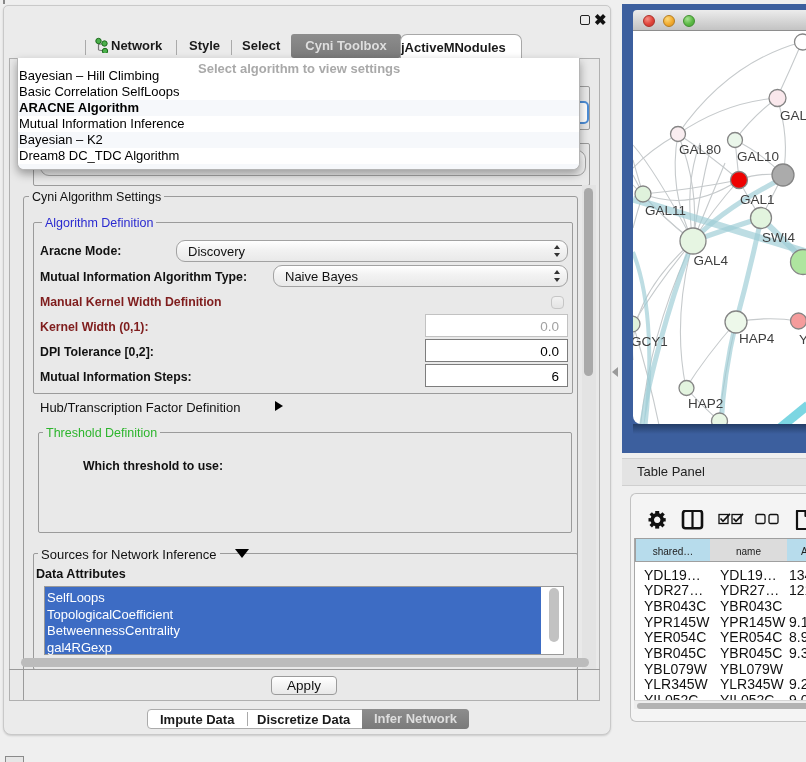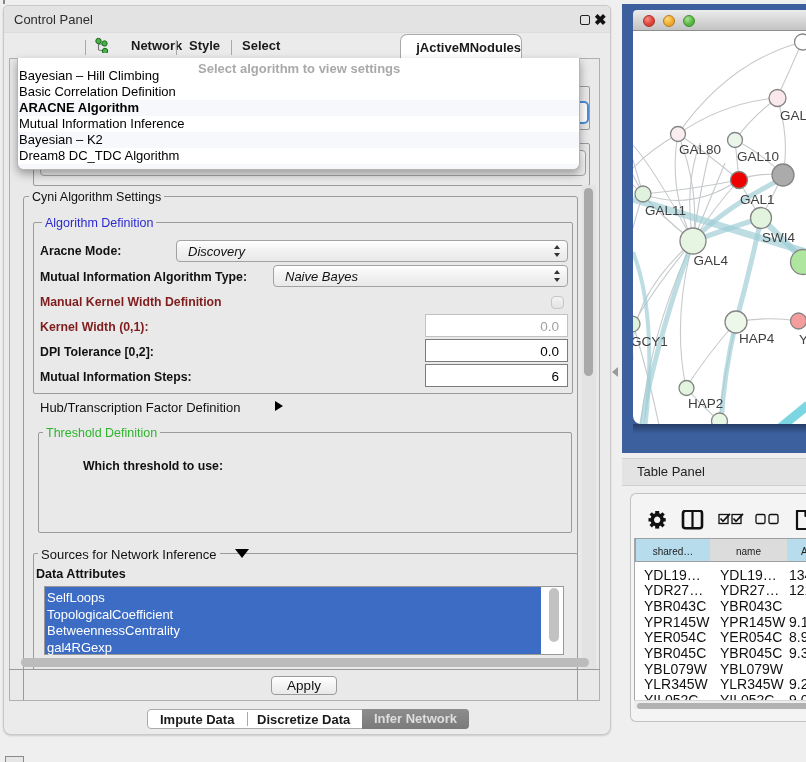--- a/index.html
+++ b/index.html
@@ -22,22 +22,22 @@
   #content { left:5px; top:52px; width:591px; height:643px; border:1px solid #b0b0b0; background:#e9e9e9; overflow:hidden; }
   
   #vsb-track { left:578px; top:179px; width:14px; height:484px; background:#e3e3e3; }
   #vsb-thumb { left:580px; top:182px; width:9px; height:188px; background:#a9a9a9; border-radius:4.5px; }
   #hsb-thumb { left:17px; top:652px; width:568px; height:9px; background:#bcbcbc; border-radius:4.5px; }
   
   .group { position:absolute; border:1px solid #9b9b9b; border-radius:2px; }
   .gtitle { position:absolute; top:-7px; background:#e9e9e9; padding:0 3px; font-size:12.5px; }
   .blab { position:absolute; font-size:12.3px; font-weight:bold; color:#111; }
   .glab { position:absolute; font-size:12.3px; font-weight:bold; color:#7f1d1d; }
-  .combo { position:absolute; height:22px; border:1px solid #a2a2a2; border-radius:4px;
-    background:linear-gradient(#ffffff,#f2f2f2 45%,#e9e9e9); font-size:13px; color:#111;font-style:italic; }
+  .combo { position:absolute; height:22px; border:1px solid #a2a2a2; border-radius:9px;
+    background:linear-gradient(#ffffff,#f2f2f2 45%,#e9e9e9); font-size:13px; color:#111; }
   .combo span.txt { position:absolute; left:11px; top:3px; }
   .spin { position:absolute; right:7px; top:4px; width:7px; height:13px; }
   .spin { width:6px; height:12px; }
   .spin:before { content:""; position:absolute; left:0; top:0; border-left:3px solid transparent;
     border-right:3px solid transparent; border-bottom:4.5px solid #333; }
   .spin:after { content:""; position:absolute; left:0; bottom:0; border-left:3px solid transparent;
     border-right:3px solid transparent; border-top:4.5px solid #333; }
   .tfield { position:absolute; height:23px; background:#fff; font-size:13.5px; text-align:right; }
   .tfield span { position:absolute; right:8px; top:4px; }
   
@@ -73,39 +73,37 @@
     font-size:10px; color:#222; text-align:center; line-height:25px; }
   .trow { position:absolute; width:100%; height:16px; font-size:14px; color:#111; }
   .c1 { position:absolute; left:9px; } .c2 { position:absolute; left:85px; } .c3 { position:absolute; left:154px; }
   #tbl-hsb { left:634px; top:700px; width:172px; height:9px; background:#ededed; border-top:1px solid #d5d5d5;}
   #tbl-hsb div { position:absolute; left:3px; top:1.5px; width:180px; height:6.5px; background:#b2b2b2; border-radius:3.5px;}
 </style>
 </head>
 <body>
 
 <div id="cpwin" class="abs">
-  <div id="cptitle" class="abs">
-      <span>Control Panel</span>
-    </div>
   <div id="wbtn-sq" class="abs"></div>
   <div id="wbtn-x" class="abs">✖</div>
   <div id="toptabs" class="abs">
     <div class="tsep" style="left:81px;"></div>
     <svg class="abs" style="left:90px;top:4px;" width="15" height="16" viewBox="0 0 15 16">
       <path d="M4.5 5 L4.5 13 M4.5 7.5 L10 6.5 M4.5 13 L10.5 14" stroke="#777" stroke-width="1.2" fill="none"></path>
       <circle cx="4.5" cy="4" r="2.7" fill="#4cb04c" stroke="#1c6b1c" stroke-width="1"></circle>
       <circle cx="10.5" cy="6.5" r="2.7" fill="#4cb04c" stroke="#1c6b1c" stroke-width="1"></circle>
       <circle cx="11" cy="14" r="2.7" fill="#4cb04c" stroke="#1c6b1c" stroke-width="1"></circle>
     </svg>
-    <span class="abs" style="left:107px;top:5px;margin-left:20px;">Network</span>
+    <span class="abs" style="left:107px;top:5px;">Network</span>
     <div class="tsep" style="left:172px;"></div>
     <span class="abs" style="left:185px;top:5px;">Style</span>
     <div class="tsep" style="left:227px;"></div>
     <span class="abs" style="left:238px;top:5px;">Select</span>
-    <div class="abs" style="left:396px;top:1px;width:122px;height:25px;background:#fff;border:1px solid #a8a8a8;border-bottom:none;border-radius:7px 7px 0 0;text-align:right;line-height:25px;">jActiveMNodules</div>
+    <div class="abs seltab" style="left:287px;top:1px;width:110px;height:24px;text-align:center;line-height:24px;">Cyni Toolbox</div>
+    <div class="abs" style="left:396px;top:1px;width:122px;height:25px;background:#fff;border:1px solid #a8a8a8;border-bottom:none;border-radius:7px 7px 0 0;text-align:left;line-height:25px;">jActiveMNodules</div>
   </div>
   <div id="content" class="abs">
 
     <div class="group" style="left:23px; top:27px; width:557px; height:44px;"></div>
     <div class="abs" style="left:30px; top:42px; width:549px; height:23px; background:#fff; border:2.5px solid #4d8dd5; border-radius:5px;"></div>
     <div class="group" style="left:23px; top:84px; width:557px; height:43px;"></div>
     <div class="combo" style="left:30px; top:91px; width:546px; height:26px;">
         <span class="spin" style="top:6px;"></span>
       </div>
 
@@ -177,21 +175,21 @@
     <div class="abs seltab" style="left:358px;top:0px;width:107px;height:20px;text-align:center;line-height:20px;border-radius:0 4px 4px 0;">Infer Network</div>
   </div>
 </div>
 
 <div id="popup" class="abs">
   <div class="abs" style="left:0;top:42px;width:100%;height:16px;background:#f6f8fb;"></div>
   <div class="abs" style="left:0;top:74px;width:100%;height:16px;background:#f6f8fb;"></div>
   <div class="abs" style="left:0;top:106px;width:100%;height:16px;background:#f6f8fb;"></div>
   <div class="ph">Select algorithm to view settings</div>
   <div class="it" style="top:10px;">Bayesian – Hill Climbing</div>
-  <div class="it" style="top:26px;">Basic Correlation Definition</div>
+  <div class="it" style="top:26px;">Basic Correlation SelfLoops</div>
   <div class="it" style="top:42px; font-weight:bold;">ARACNE Algorithm</div>
   <div class="it" style="top:58px;">Mutual Information Inference</div>
   <div class="it" style="top:74px;">Bayesian – K2</div>
   <div class="it" style="top:90px;">Dream8 DC_TDC Algorithm</div>
 </div>
 
 <div id="netframe" class="abs"></div>
 <div id="nettitle" class="abs">
   <div class="tl" style="left:10px; background:radial-gradient(circle at 35% 30%, #f58e84, #e0443a 55%, #c03730); border:1px solid #ad2e27;"></div>
   <div class="tl" style="left:30px; background:radial-gradient(circle at 35% 30%, #fbd97c, #f2ab2e 55%, #d98f22); border:1px solid #b57d1e;"></div>

